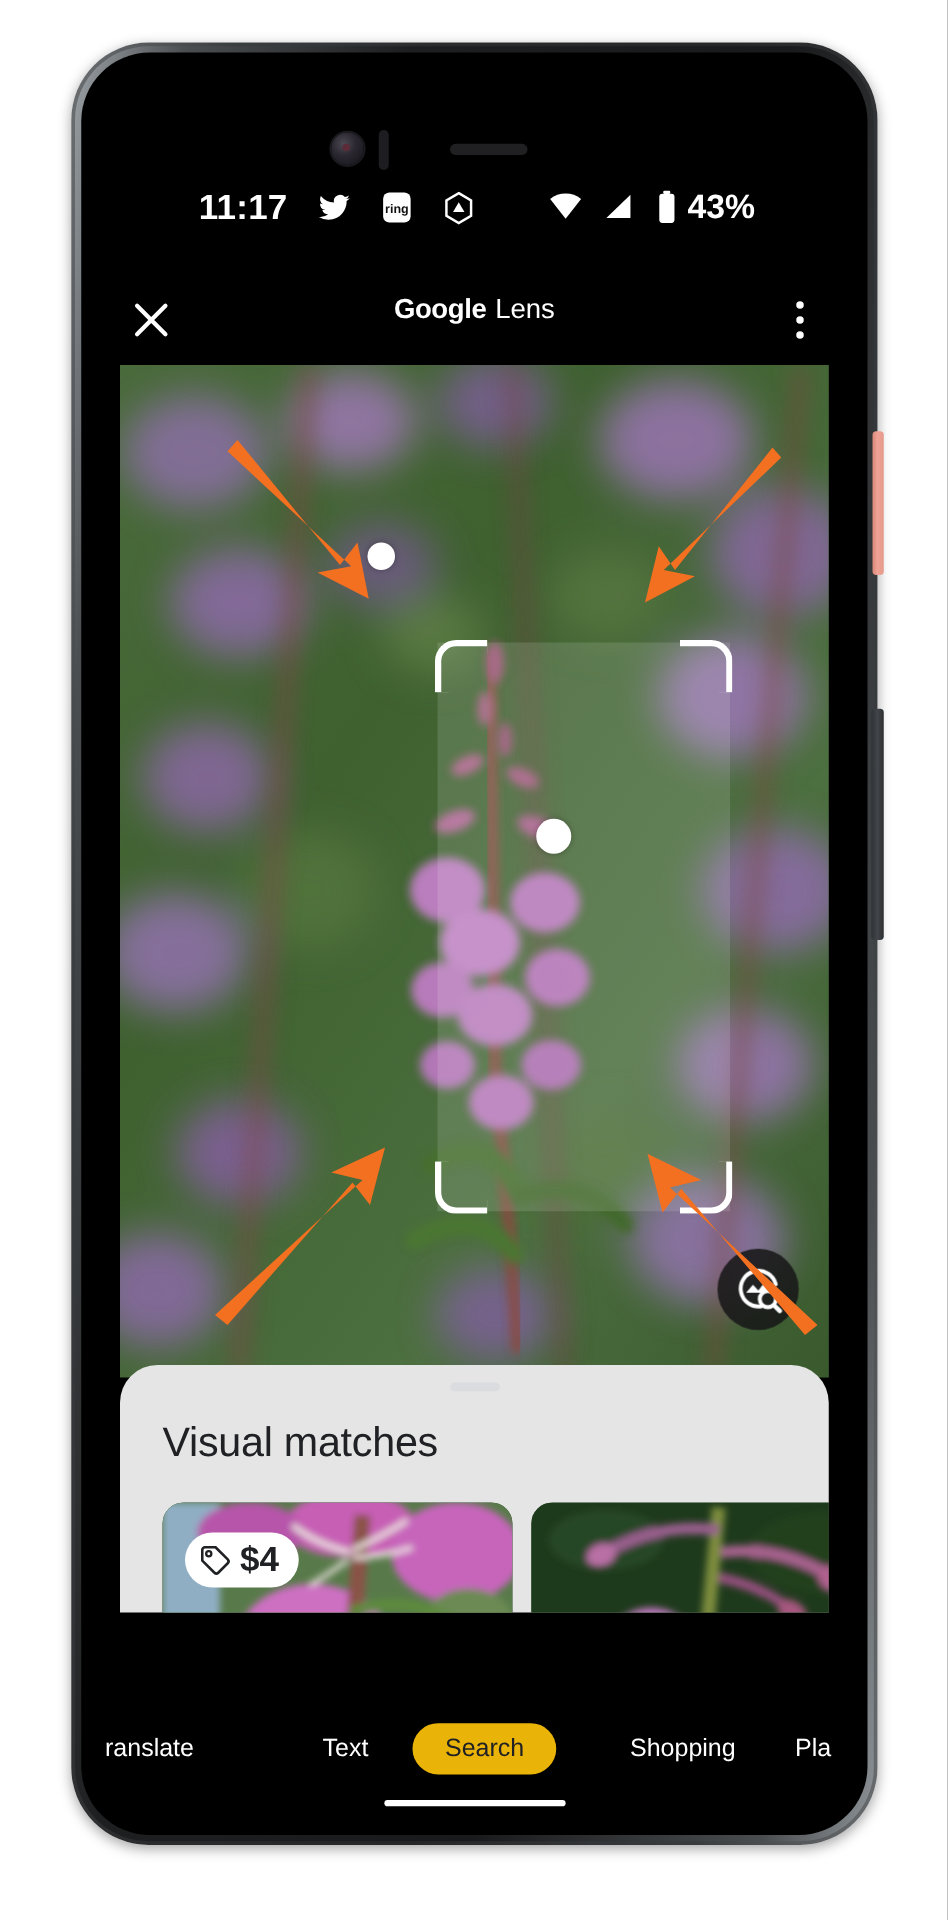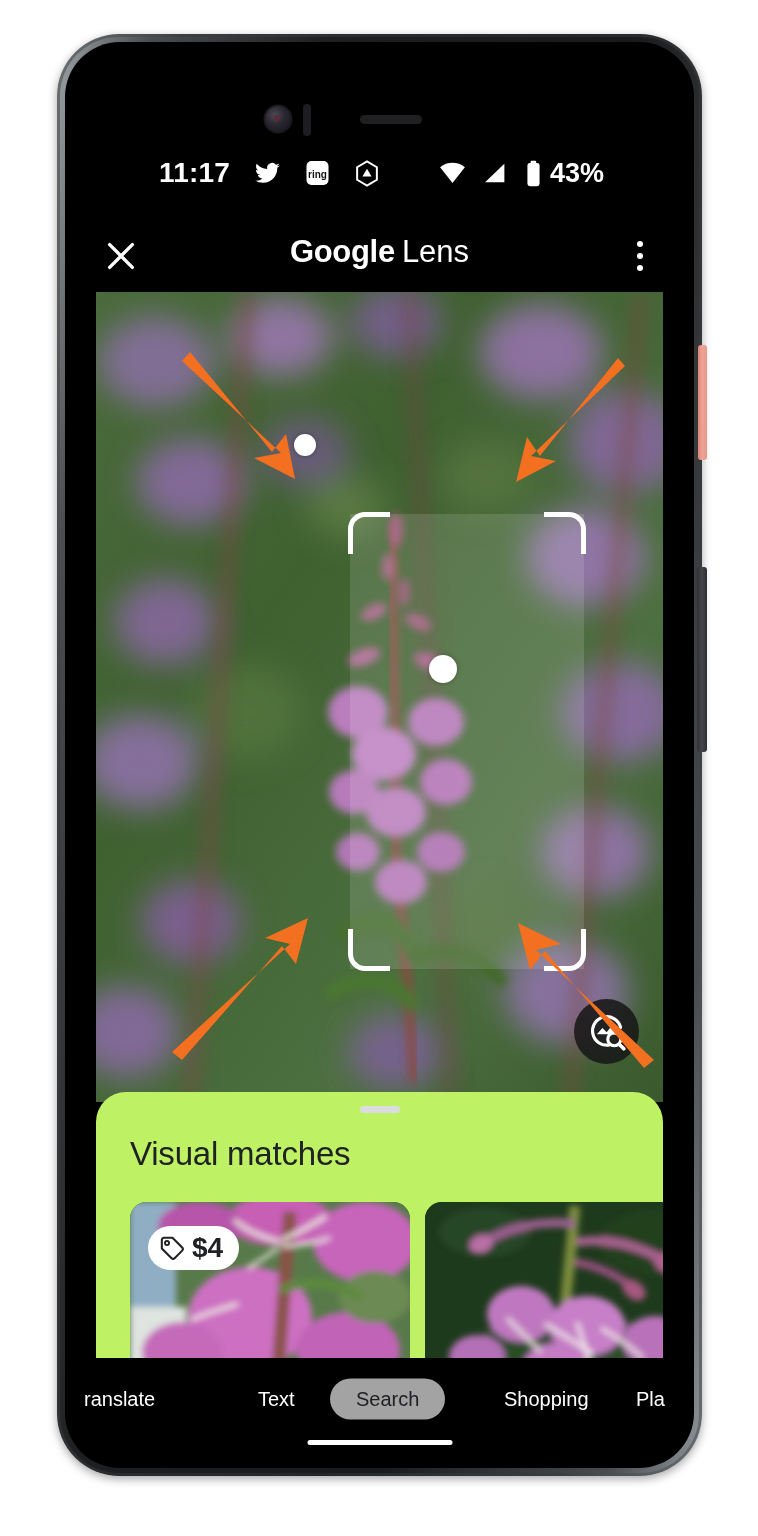--- a/index.html
+++ b/index.html
@@ -61,41 +61,41 @@
     border-radius:5px; background:#1d1d21;
   }
   #earpiece-speaker{
     position:absolute; left:295px; top:73px; width:62px; height:9px;
     border-radius:5px; background:#202023;
   }
 
   
   #status-bar{
     position:absolute; left:0; top:108px; width:629px; height:46px;
-    display:flex; align-items:center; color:#fff;
+    display:flex; align-items:flex-start; color:#fff;
     z-index:7;
   }
   #status-left{ display:flex; align-items:center; gap:12px; margin-left:94px; }
   #status-time{ font-size:28px; font-weight:600; letter-spacing:.2px; }
   .status-glyph{ display:flex; align-items:center; justify-content:center;margin-left:12px; }
   #status-right{ margin-left:auto; margin-right:90px; display:flex; align-items:center; gap:5px; }
   #battery-text{ font-size:27px; font-weight:600; margin-left:3px; }
 
   
   #lens-appbar{
     position:absolute; left:0; top:178px; width:629px; height:72px;
     z-index:7; color:#fff;
   }
   #close-button{
     position:absolute; left:30px; top:10px; width:52px; height:52px;
     display:flex; align-items:center; justify-content:center;
   }
   #lens-title{
     position:absolute; left:0; right:0; top:14px; text-align:center;
-    font-size:31px; color:#fff; white-space:nowrap;
+    font-size:22px; color:#fff; white-space:nowrap;
   }
   #lens-title .brand{ font-weight:700; letter-spacing:-.3px; }
   #lens-title .product{ font-weight:400; margin-left:7px; }
   #overflow-menu{
     position:absolute; right:28px; top:10px; width:52px; height:52px;
     display:flex; flex-direction:column; align-items:center; justify-content:center; gap:6px;
   }
   #overflow-menu i{ width:6px; height:6px; border-radius:50%; background:#fff; display:block; }
 
   
@@ -133,22 +133,22 @@
   }
 
   
   #annotation-layer{
     position:absolute; left:0; top:0; width:758px; height:1536px;
     z-index:30; pointer-events:none;
   }
 
   
   #results-sheet{
-    position:absolute; left:31px; top:1050px; width:567px; height:266px;
-    background:#bef264; border-radius:30px 30px 0 0;
+    position:absolute; left:31px; top:1050px; width:567px; height:198px;
+    background:#e5e5e5; border-radius:30px 30px 0 0;
     z-index:20; overflow:hidden;
   }
   #sheet-handle{
     position:absolute; left:50%; transform:translateX(-50%); top:14px;
     width:40px; height:7px; border-radius:4px; background:#dadce0;
   }
   #sheet-title{
     position:absolute; left:34px; top:43px;
     font-size:33px; font-weight:400; color:#202124; letter-spacing:-.2px;
   }
@@ -171,21 +171,21 @@
     position:absolute; left:31px; top:1318px; width:567px; height:78px;
     display:flex; align-items:center; z-index:22;
     background:#000;
   }
   #mode-track{ position:relative; width:100%; height:100%; }
   .mode-item{
     position:absolute; top:50%; transform:translateY(-50%);
     font-size:20px; color:#fff; white-space:nowrap;
   }
   .mode-item.selected{
-    background:#a3a3a3; color:#202124; font-weight:500;
+    background:#eab308; color:#202124; font-weight:500;
     border-radius:26px; padding:9px 26px;
   }
 
   #gesture-nav-bar{
     position:absolute; left:50%; transform:translateX(-50%); top:1398px;
     width:145px; height:5px; border-radius:3px; background:#fff; z-index:22;
   }
 </style>
 </head>
 <body>

